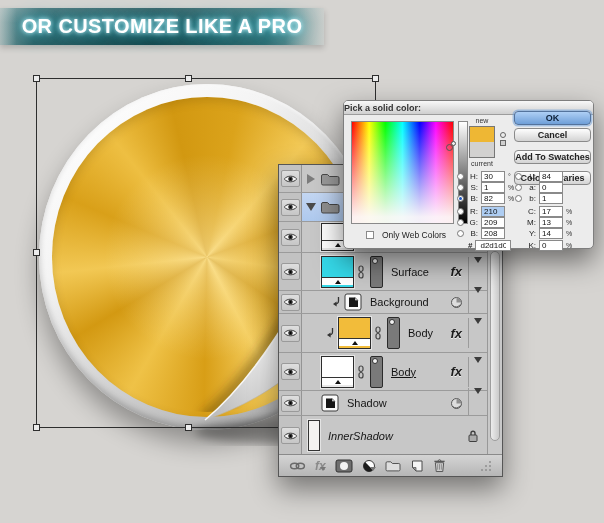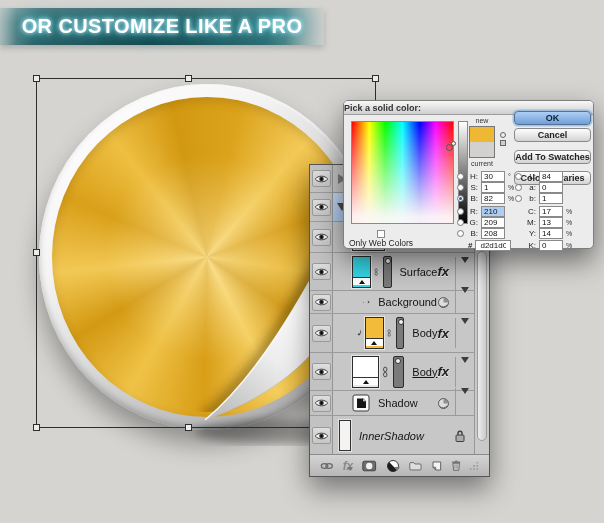--- a/index.html
+++ b/index.html
@@ -35,23 +35,23 @@
 
   
   #selbox { position:absolute; left:36px; top:78px; width:340px; height:350px;
     border:1px solid #2e2e2e; z-index:10; }
   .hnd { position:absolute; width:7px; height:7px; background:#ececec; border:1px solid #2e2e2e; }
   .hnd.tl{left:-4px;top:-4px}.hnd.tm{left:calc(50% - 21px);top:-4px}.hnd.tr{right:-4px;top:-4px}
   .hnd.ml{left:-4px;top:calc(50% - 4px)}.hnd.mr{right:-4px;top:calc(50% - 4px)}
   .hnd.bl{left:-4px;bottom:-4px}.hnd.bm{left:calc(50% - 21px);bottom:-4px}.hnd.br{right:-4px;bottom:-4px}
 
   
-  #layers { position:absolute; left:278px; top:164px; width:181px; height:313px;
+  #layers { position:absolute; left:278px; top:164px; width:225px; height:313px;
     background:#f97316; border:1px solid #565656; box-shadow: 0 12px 26px rgba(0,0,0,.45);
-    z-index:20;margin-left:31px; }
+    z-index:20; }
   #rows { position:absolute; left:0; top:0; right:15px; bottom:22px; overflow:hidden; }
   .lrow { position:relative; display:flex; align-items:center;
     background:#c7c7c7; border-bottom:1px solid #9b9b9b; }
   .lrow.sel { background:linear-gradient(#c3d6f2,#aec9ee); }
   .eyecell { flex:0 0 23px; align-self:stretch; display:flex; align-items:center; justify-content:center;
     background:#c2c2c2; border-right:1px solid #949494; }
   .eyebtn { width:19px; height:17px; display:flex; align-items:center; justify-content:center;
     background:linear-gradient(#dedede,#c6c6c6); border:1px solid #9a9a9a; border-radius:2px; }
   .gthumb { border:1px solid #2c2c2c; box-shadow:0 0 0 1px rgba(255,255,255,.55); background:#fff;
     width:33px; display:flex; flex-direction:column; }
@@ -130,21 +130,21 @@
   .radio.sel::after { content:""; position:absolute; inset:1px; border-radius:50%; background:#1d56c0; }
   .flab { width:11px; font-size:8px; color:#222; text-align:right; margin-right:3px; }
   .numfield { width:24px; height:11px; border:1px solid #8a8a8a; background:#fff; font-size:8px;
     padding:0 2px; font-family:"Liberation Sans",sans-serif; color:#111; }
   .numfield.hl { background:#aecdf2; }
   .unit { font-size:7px; color:#333; margin-left:3px; }
   #hexrow { position:absolute; left:124px; top:139px; display:flex; align-items:center; }
   #hexrow .hash { font-size:8px; font-weight:bold; margin-right:3px; color:#222; }
   #hexfield { width:36px; height:11px; border:1px solid #8a8a8a; background:#fff; font-size:8px;
     padding:0 4px; color:#111; font-family:"Liberation Sans",sans-serif; }
-  #webrow { position:absolute; left:5px; top:129px; display:flex; align-items:center; gap:0;flex-direction:column; }
+  #webrow { position:absolute; left:22px; top:129px; display:flex; align-items:center; gap:8px; }
   #webrow .cbx { width:8px; height:8px; border:1px solid #8a8a8a; background:#fff; }
   #webrow .cblab { font-size:8.5px; color:#222; }
 </style>
 </head>
 <body>
 
 <div id="stage">
 
   <div id="banner">
     <span class="btxt">OR CUSTOMIZE LIKE A PRO</span>

